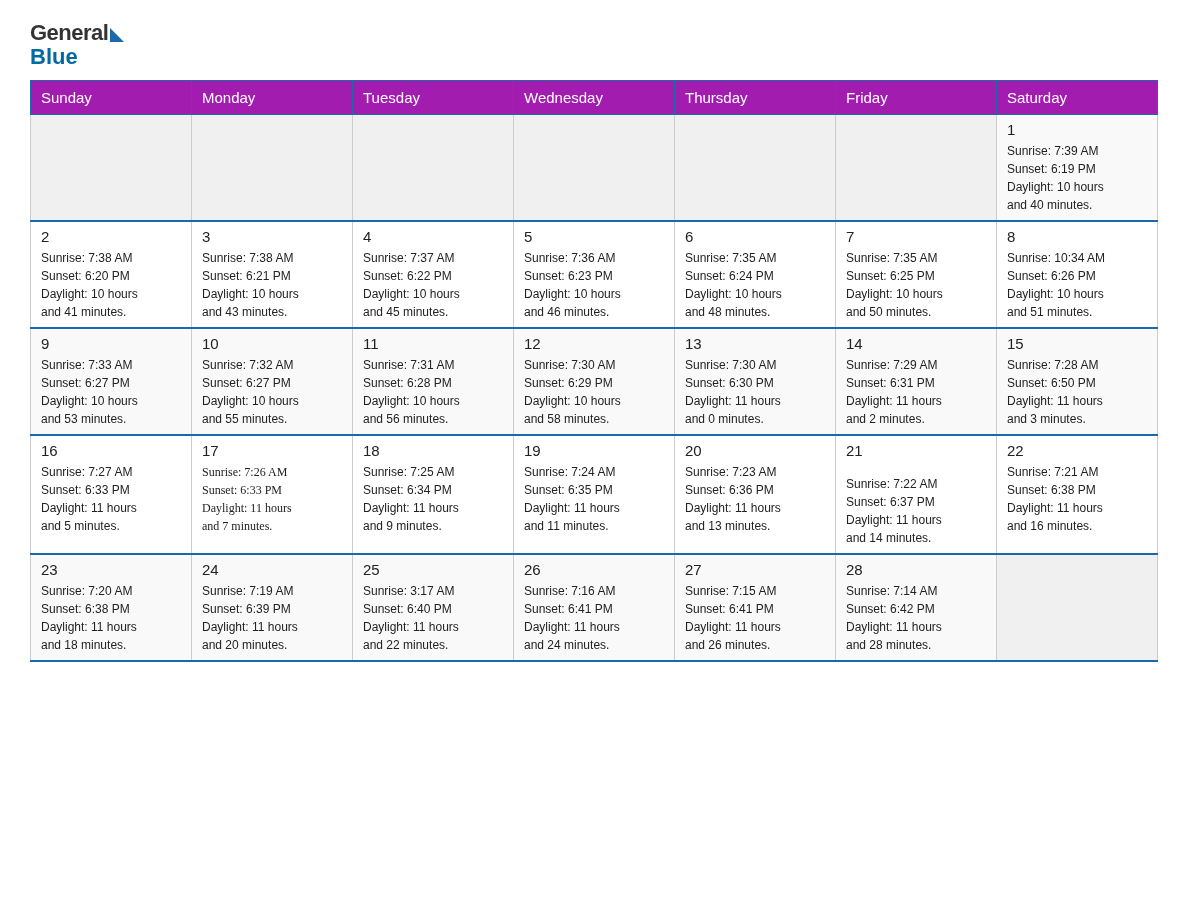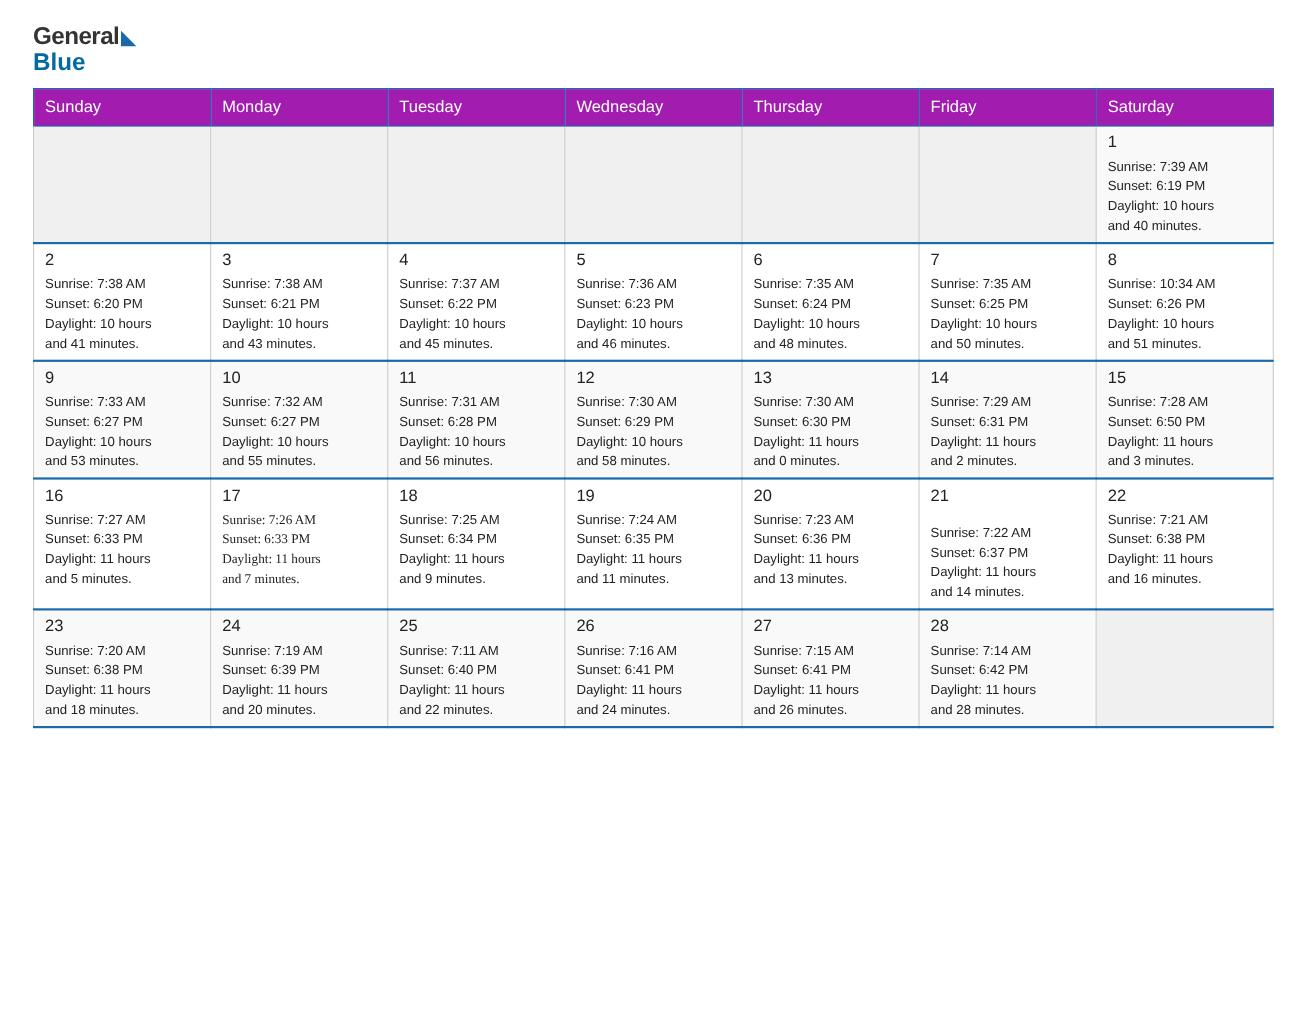--- a/index.html
+++ b/index.html
@@ -315,21 +315,21 @@
         </td>
         <td>
           <span class="day-num">24</span>
           <div class="day-info" style="white-space: pre-line;">Sunrise: 7:19 AM
 Sunset: 6:39 PM
 Daylight: 11 hours
 and 20 minutes.</div>
         </td>
         <td>
           <span class="day-num">25</span>
-          <div class="day-info" style="white-space: pre-line;">Sunrise: 7:11 AM
+          <div class="day-info" style="white-space: pre-line;">Sunrise: 3:17 AM
 Sunset: 6:40 PM
 Daylight: 11 hours
 and 22 minutes.</div>
         </td>
         <td>
           <span class="day-num">26</span>
           <div class="day-info" style="white-space: pre-line;">Sunrise: 7:16 AM
 Sunset: 6:41 PM
 Daylight: 11 hours
 and 24 minutes.</div>

